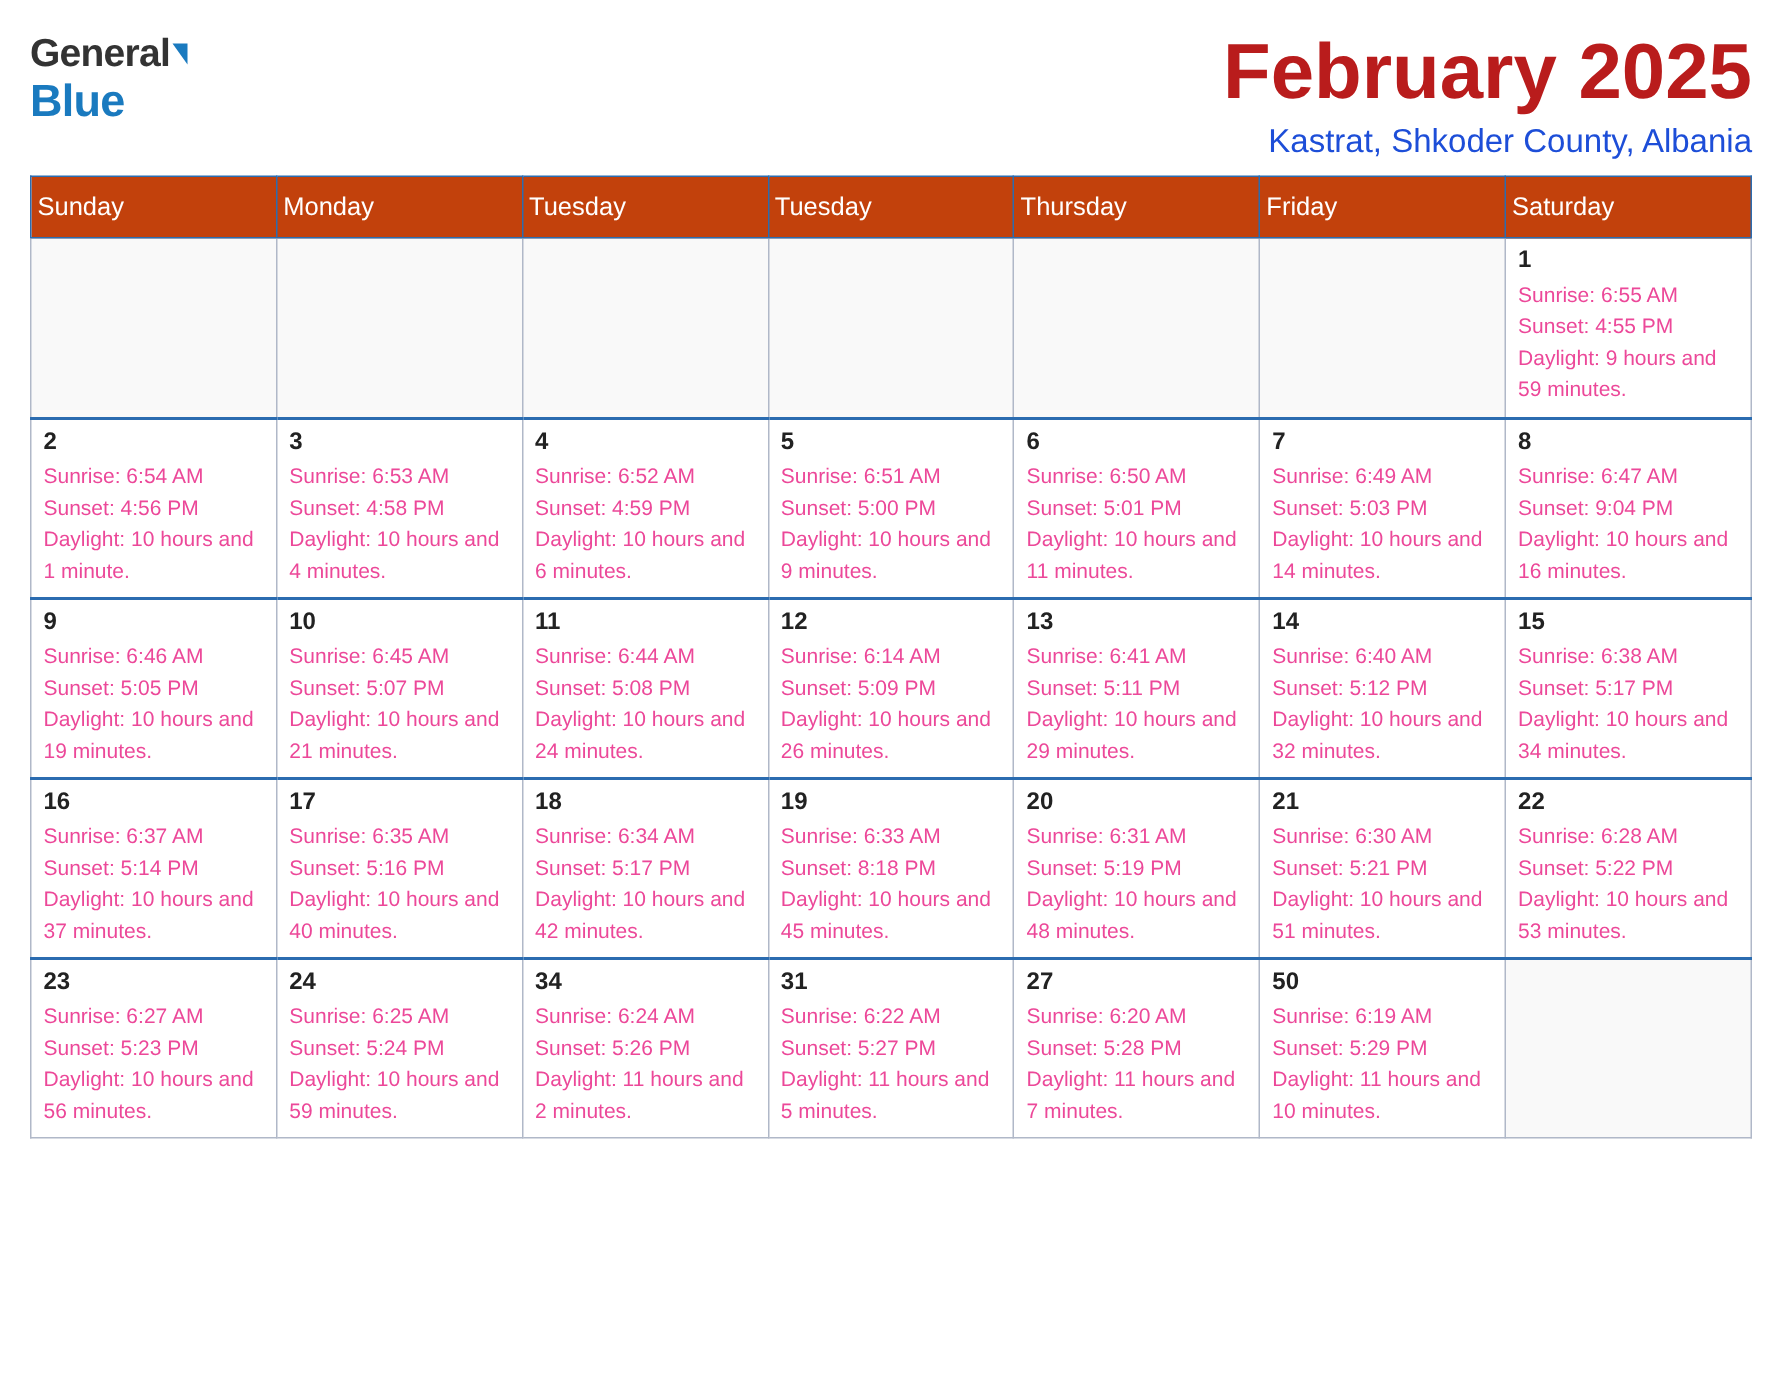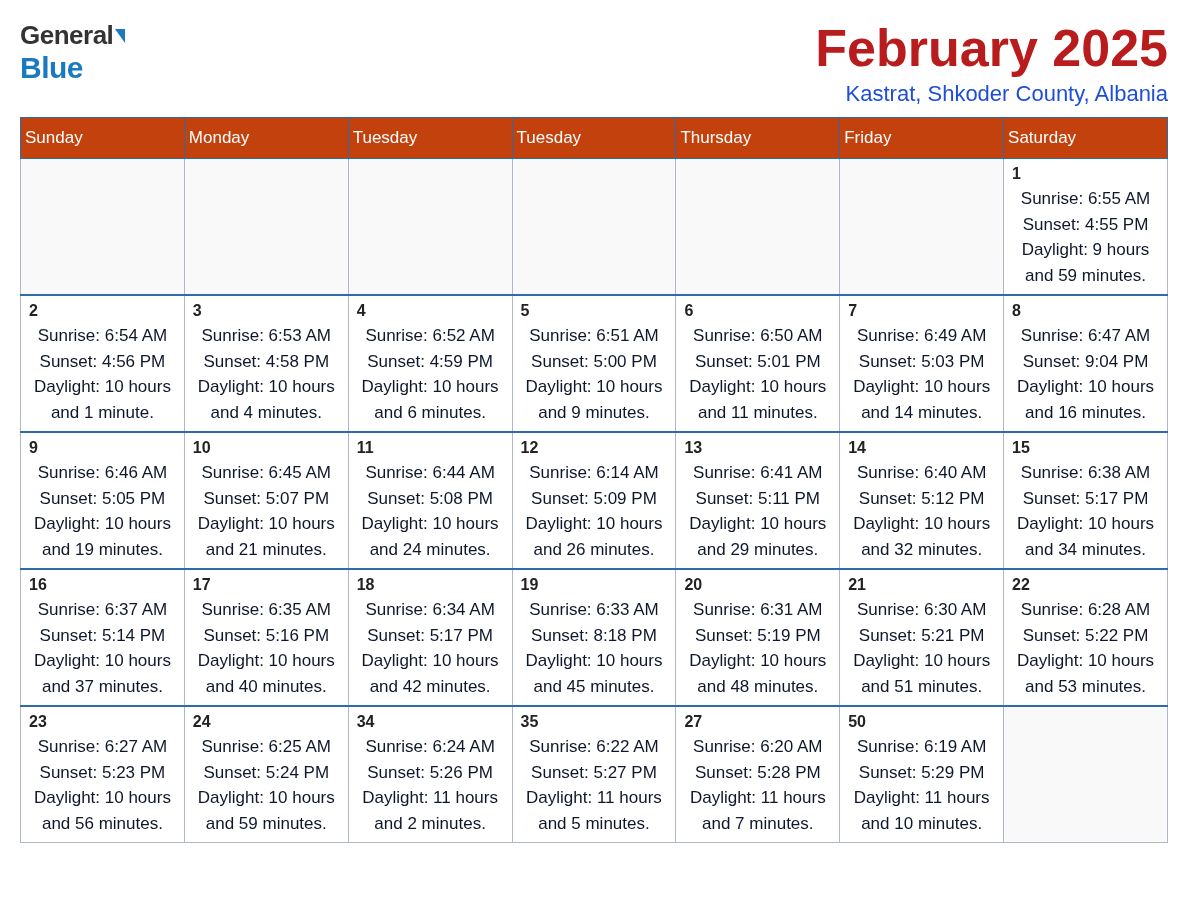--- a/index.html
+++ b/index.html
@@ -84,24 +84,23 @@
       min-height: 110px;
       height: 120px;
     }
     .day-number {
       font-size: 16px;
       font-weight: bold;
       color: #222;
       margin-bottom: 3px;
     }
     .day-info {
-      font-size: 17px;
-      color: #0f172a;
+      font-size: 14px;
+      color: #ec4899;
       line-height: 1.5;
-      text-align: center;
     }
     .empty-cell {
       background: #f9f9f9;
     }
     .row-border td {
       border-top: 2px solid #2b6cb0;
     }
   </style>
 </head>
 <body>
@@ -292,21 +291,21 @@
 Sunset: 5:24 PM
 Daylight: 10 hours and 59 minutes.</div>
         </td>
         <td>
           <div class="day-number">34</div>
           <div class="day-info">Sunrise: 6:24 AM
 Sunset: 5:26 PM
 Daylight: 11 hours and 2 minutes.</div>
         </td>
         <td>
-          <div class="day-number">35</div>
+          <div class="day-number">31</div>
           <div class="day-info">Sunrise: 6:22 AM
 Sunset: 5:27 PM
 Daylight: 11 hours and 5 minutes.</div>
         </td>
         <td>
           <div class="day-number">27</div>
           <div class="day-info">Sunrise: 6:20 AM
 Sunset: 5:28 PM
 Daylight: 11 hours and 7 minutes.</div>
         </td>

